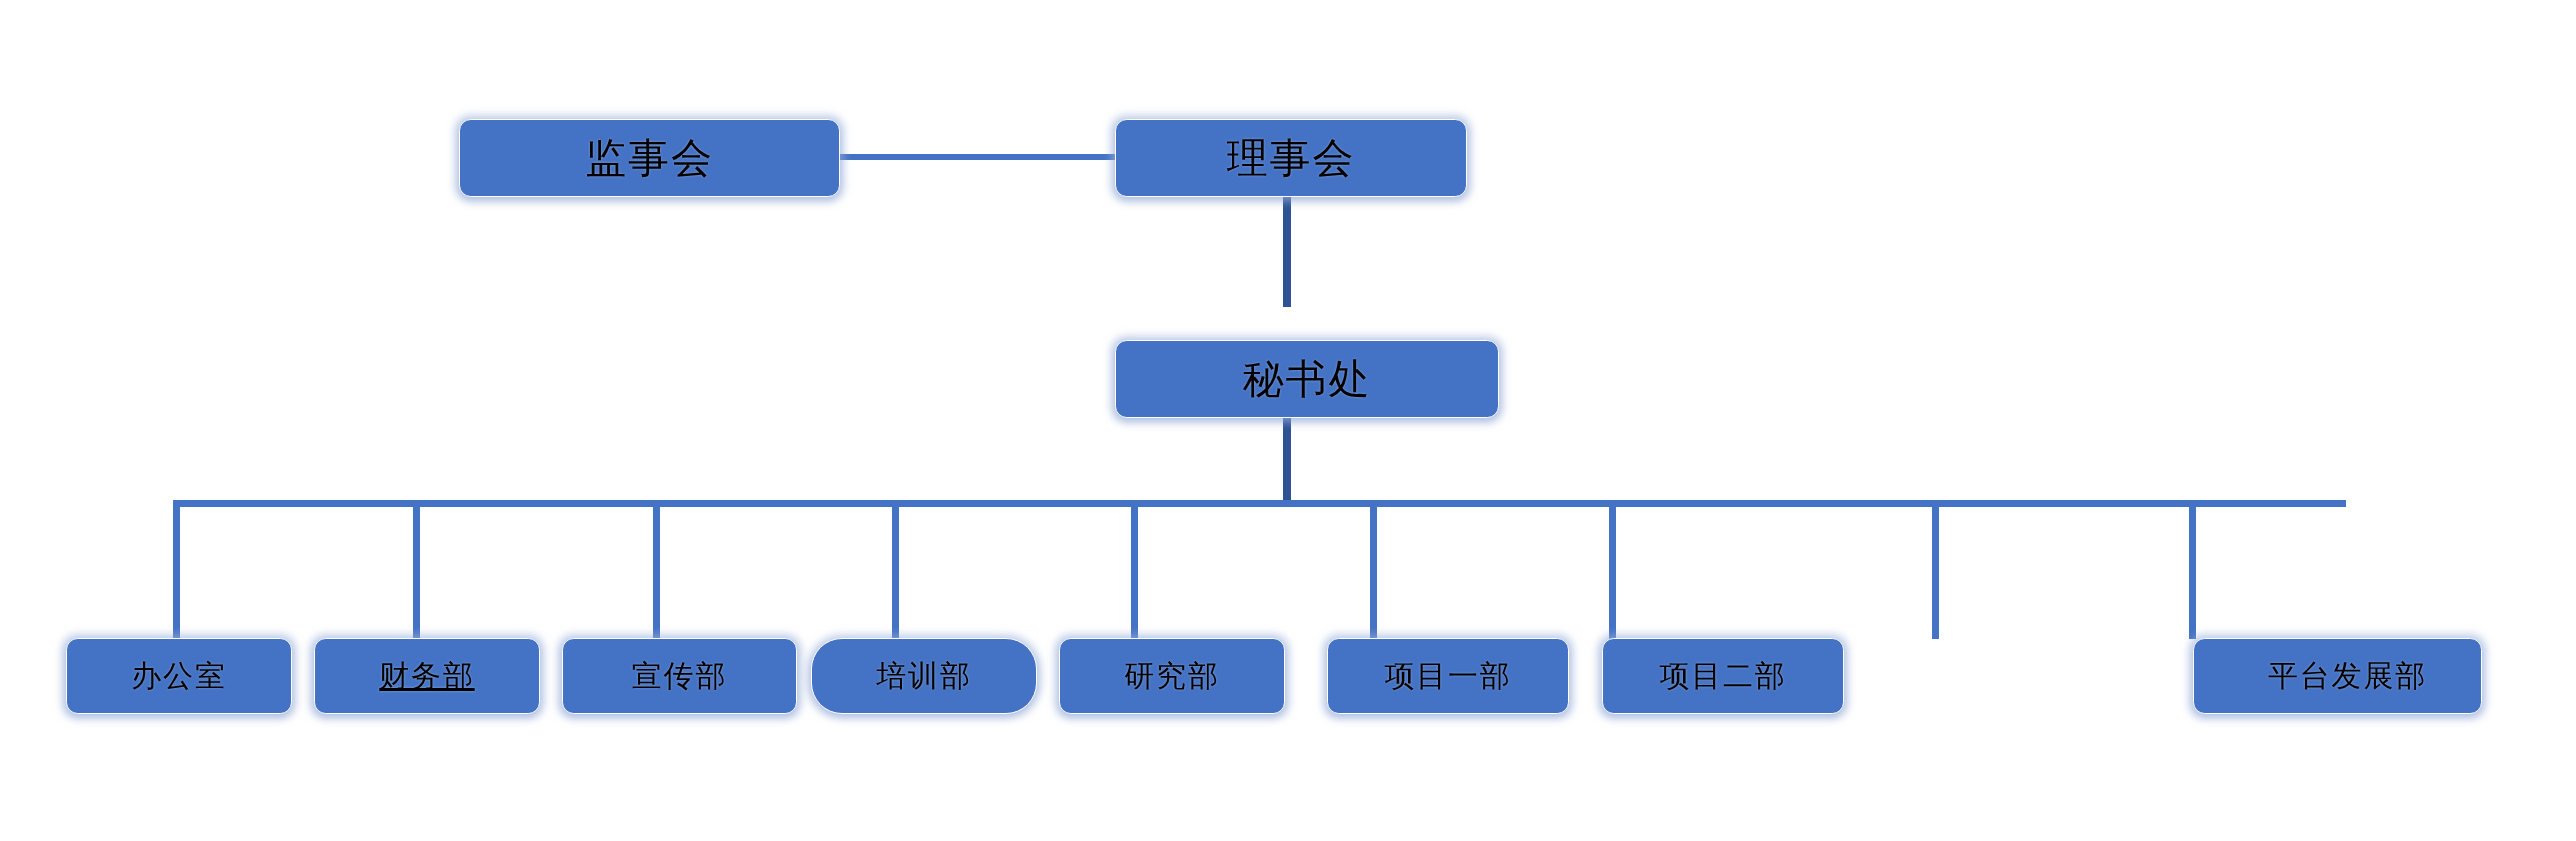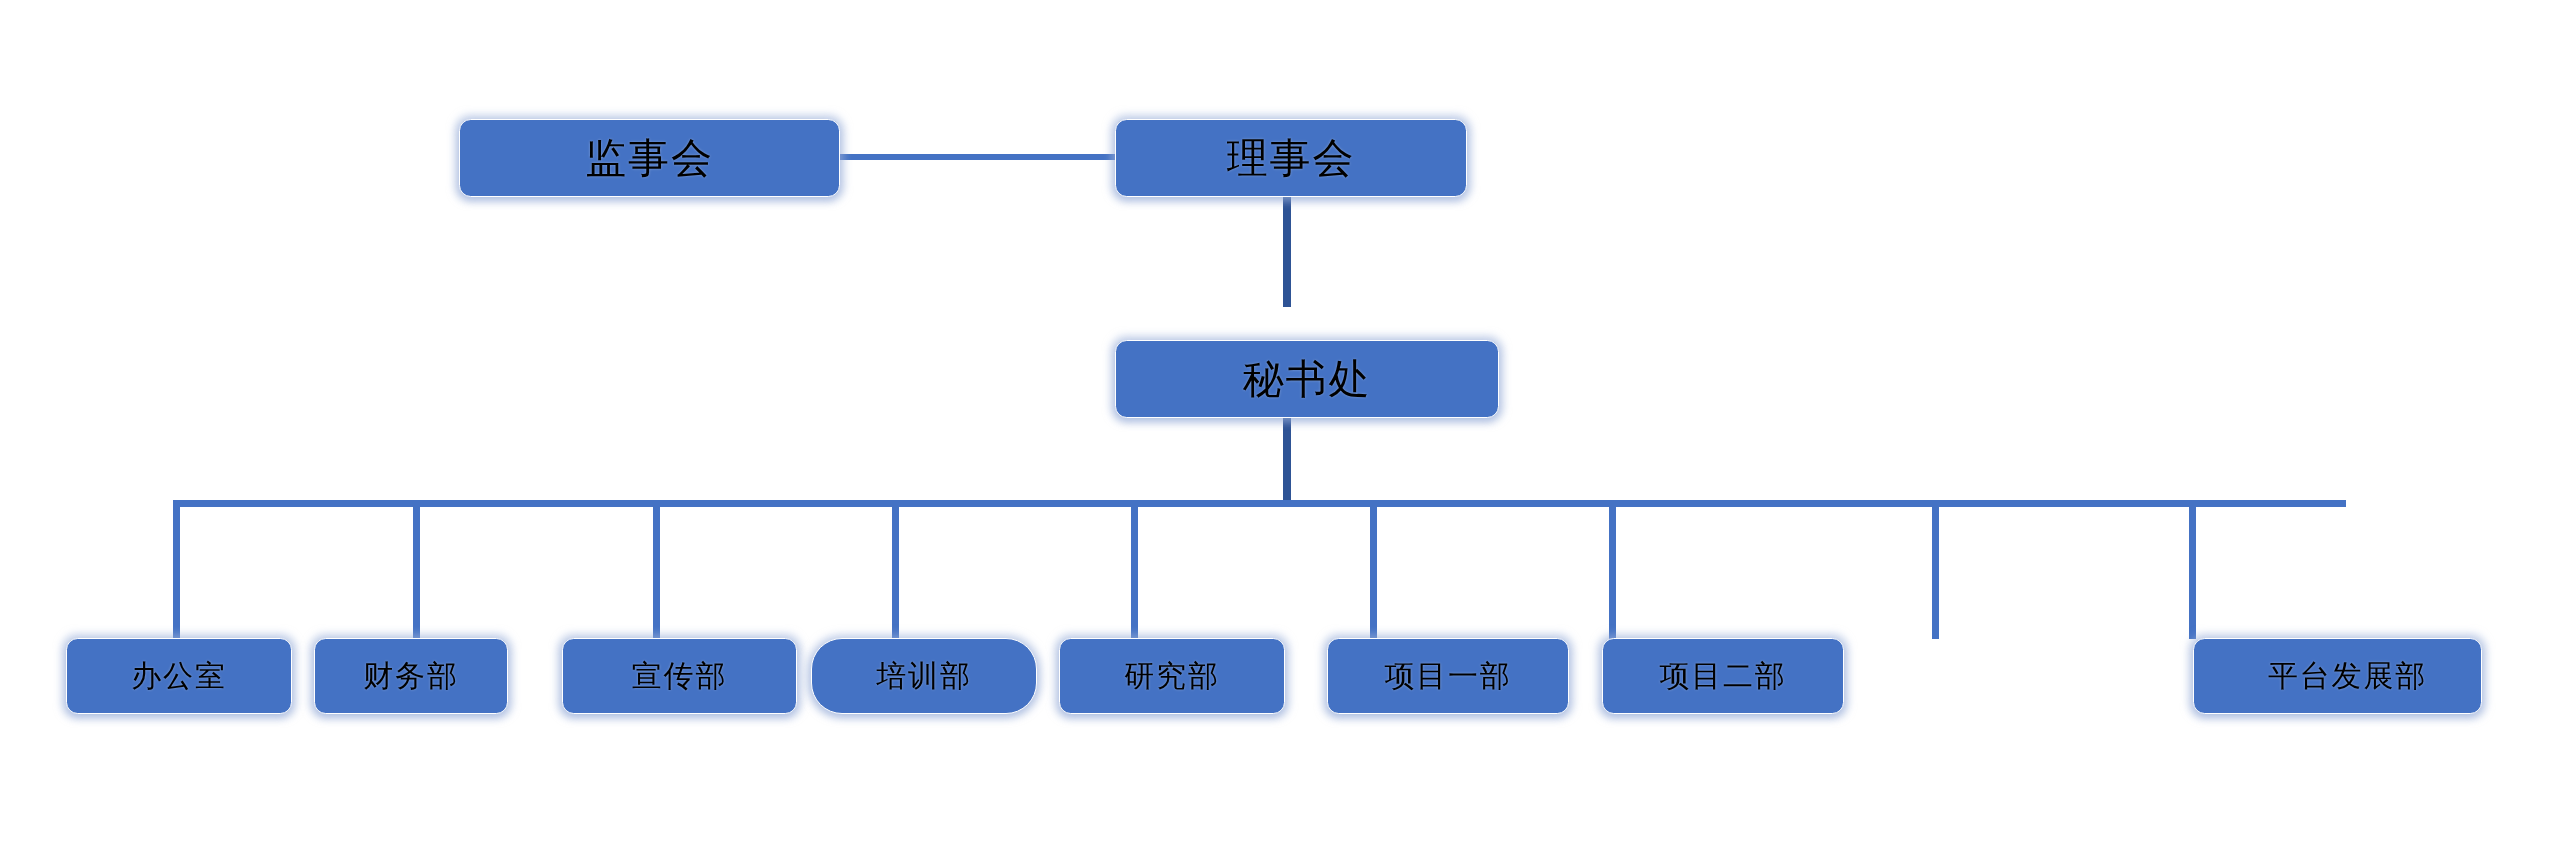--- a/index.html
+++ b/index.html
@@ -80,21 +80,21 @@
   <div class="conn" style="left:2189px; top:504px; width:7.2px; height:135px;"></div>
 
   <div class="node node-top" style="left:459px; top:119px; width:381px;">监事会</div>
 
   <div class="node node-top" style="left:1115px; top:119px; width:352px;">理事会</div>
 
   <div class="node node-top" style="left:1115px; top:316px; width:384px;margin-top:24px;">秘书处</div>
 
   <div class="node node-leaf" style="left:66px; top:638px; width:226px;">办公室</div>
 
-  <div class="node node-leaf" style="left:314px; top:638px; width:194px;">财务部</div>
+  <div class="node node-leaf" style="left:314px; top:638px; width:226px;text-decoration:underline;">财务部</div>
 
   <div class="node node-leaf" style="left:562px; top:638px; width:235px;">宣传部</div>
 
   <div class="node node-leaf" style="left:811px; top:638px; width:226px;border-radius:31px;">培训部</div>
 
   <div class="node node-leaf" style="left:1059px; top:638px; width:226px;">研究部</div>
 
   <div class="node node-leaf" style="left:1327px; top:638px; width:242px;">项目一部</div>
 
   <div class="node node-leaf" style="left:1602px; top:638px; width:242px;">项目二部</div>

